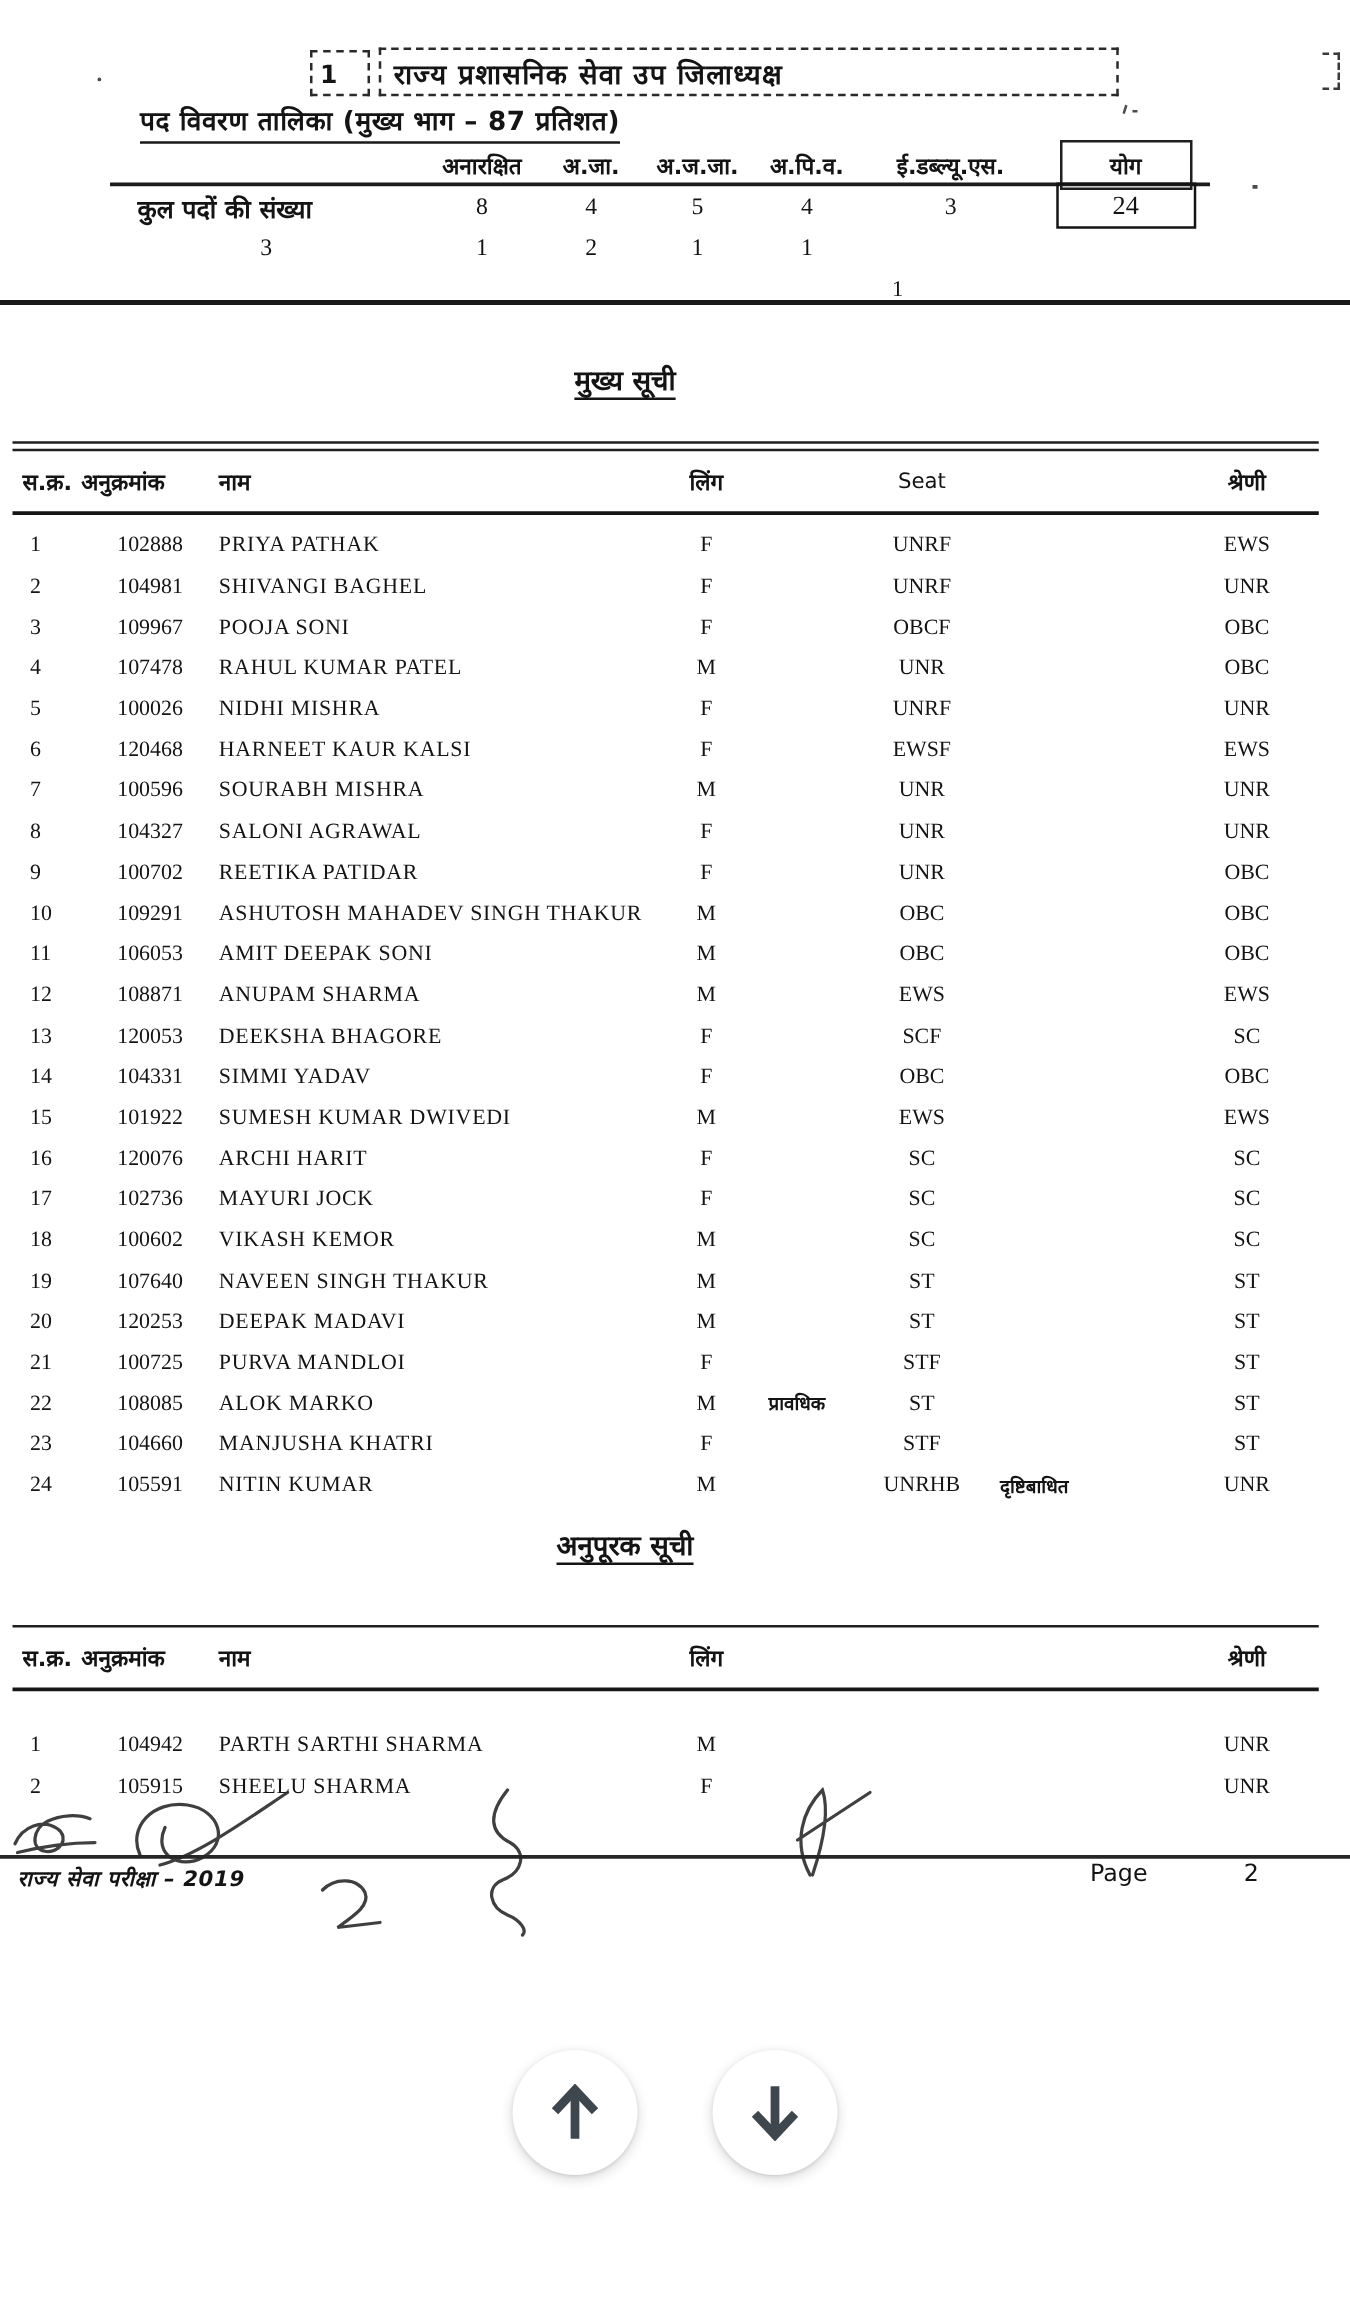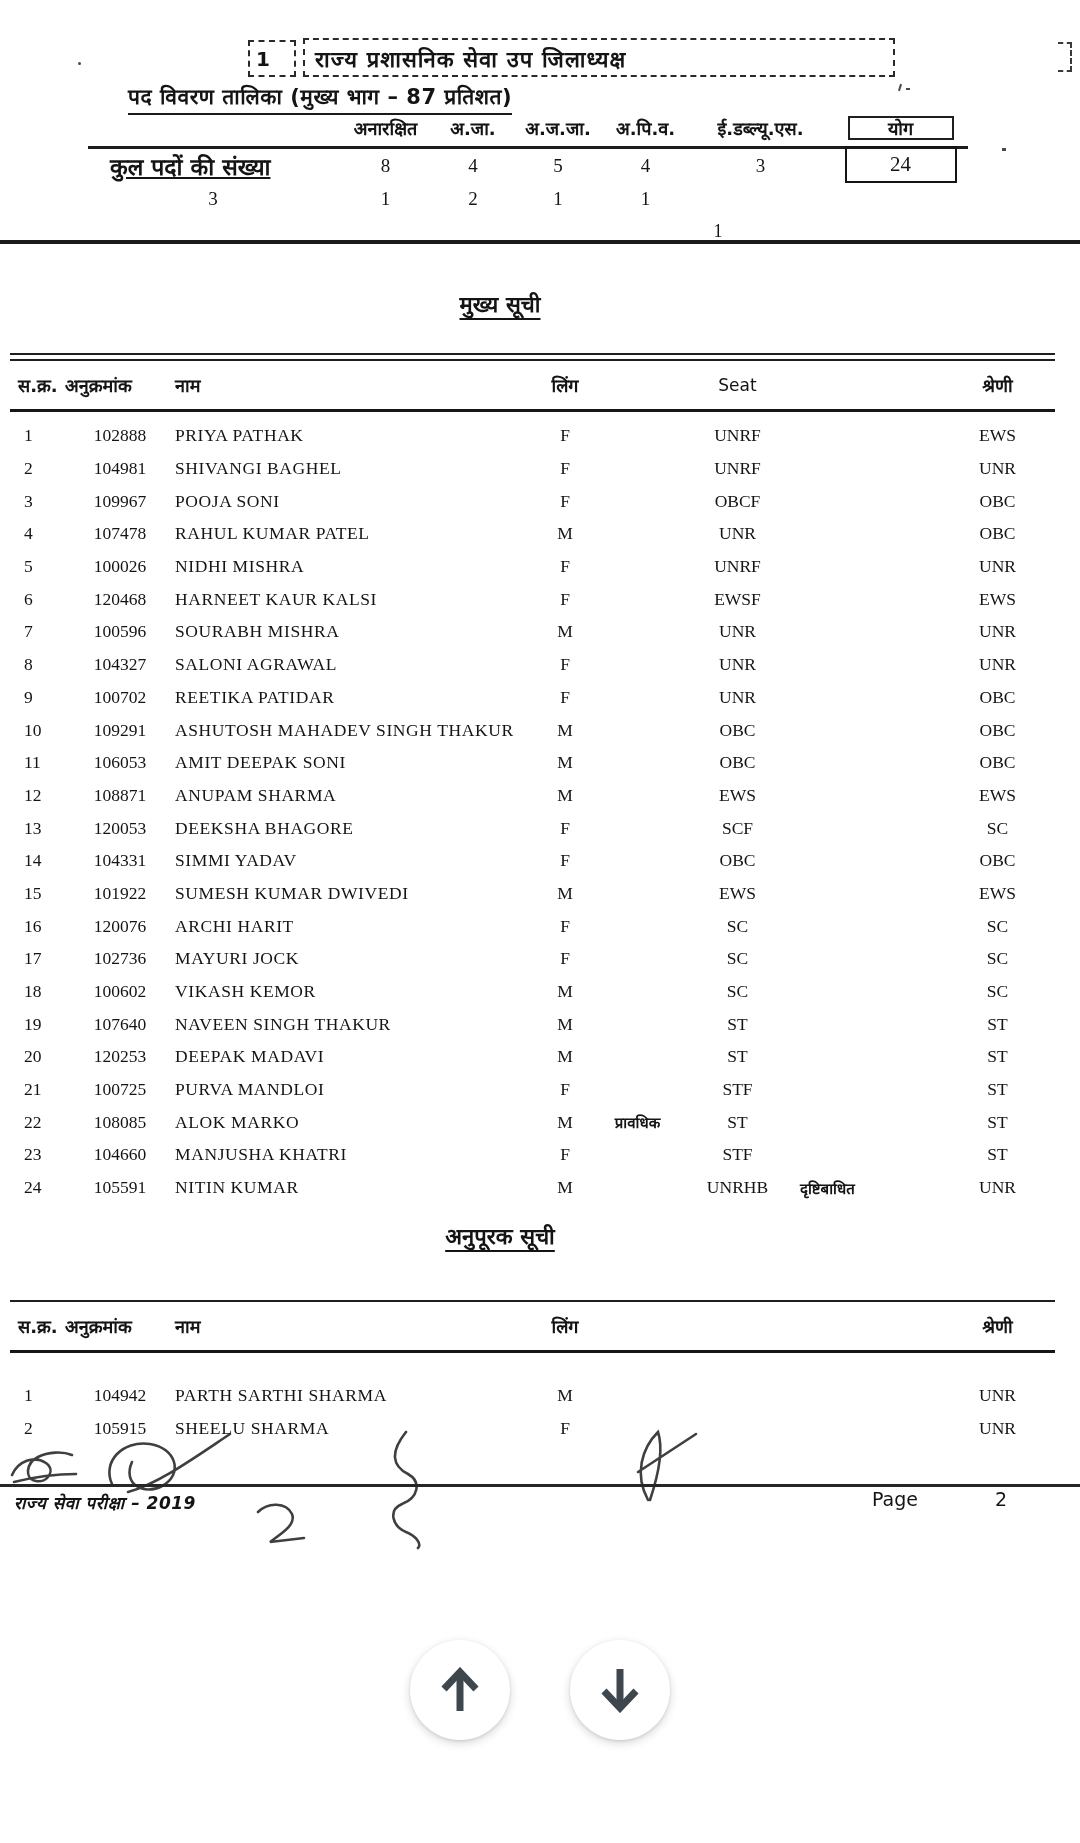--- a/index.html
+++ b/index.html
@@ -19,36 +19,36 @@
   .title-box {
     position:absolute; left:303px; top:38px; width:592px; height:39px;
     border:2px dashed #2a2a2a; display:flex; align-items:center;
     font-size:22px; font-weight:bold; padding-left:10px; letter-spacing:1px;
   }
   .title-box-tail {
     position:absolute; left:1058px; top:42px; width:14px; height:30px;
     border-right:2px dashed #3a3a3a; border-top:2px dashed #3a3a3a; border-bottom:2px dashed #3a3a3a;
   }
   .subtitle {
-    position:absolute; left:128px; top:82px; font-size:21px; font-weight:bold;
+    position:absolute; left:112px; top:82px; font-size:21px; font-weight:bold;
     border-bottom:2.5px solid #1a1a1a; padding-bottom:3px; letter-spacing:0.5px;
   }
 
   
   .summary { position:absolute; left:88px; top:112px; width:880px; }
   .sgrid { display:grid; grid-template-columns:250px 95px 80px 90px 85px 145px 135px; align-items:center; }
   .shead { height:32px; font-weight:bold; font-size:18px; }
   .shead > span { text-align:center; }
   .yog-box {
-    border:2px solid #1f1f1f; width:106px; height:24px; margin:0 auto;
+    border:2px solid #1f1f1f; width:106px; height:40px; margin:0 auto;
     display:flex; align-items:center; justify-content:center;
   }
   .s-divider { height:3px; background:#1c1c1c; margin-top:2px; }
   .srow { height:33px; font-size:17px; }
-  .srow .s-label { font-weight:bold; padding-left:22px; font-size:23px;text-decoration:underline; }
+  .srow .s-label { font-weight:bold; padding-left:22px; font-size:20px; }
   .srow .s-val { text-align:center; font-family:"Liberation Serif", serif; font-size:19px; }
   .total-box {
     border:2.5px solid #141414; width:112px; height:37px; margin:-3px auto 0 auto;
     display:flex; align-items:center; justify-content:center;
     font-family:"Liberation Serif", serif; font-size:21px;
   }
   .blind-row { height:32px; font-size:17px; }
   .blind-row .b-label { grid-column:1 / 5; font-weight:bold; padding-left:110px; white-space:nowrap; }
   .blind-row .b-val { grid-column:5 / 7; text-align:center; font-family:"Liberation Serif", serif; font-size:18px; }
   .summary-bottom { position:absolute; left:0; top:240px; width:1080px; height:4px; background:#1a1a1a; }

